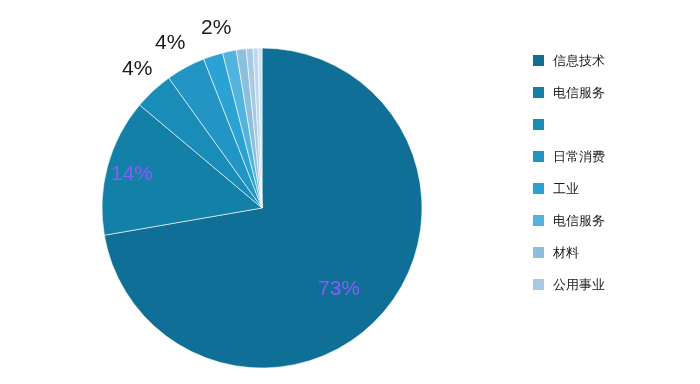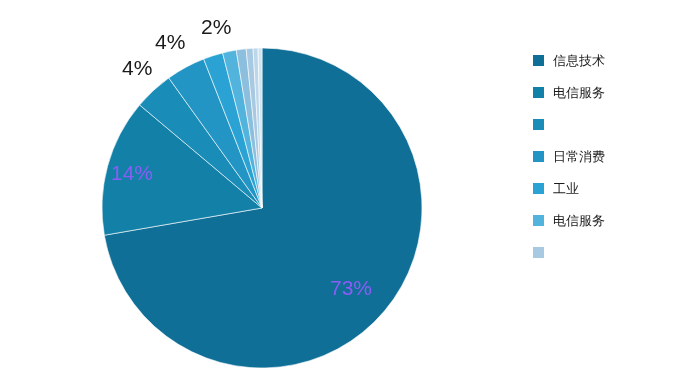--- a/index.html
+++ b/index.html
@@ -84,21 +84,21 @@
           <path d="M 262 208 L 168.76 77.97 A 160 160 0 0 1 203.66 59.02 Z" fill="#2295c4" stroke="#ffffff" stroke-width="0.6"></path>
           <path d="M 262 208 L 203.66 59.02 A 160 160 0 0 1 222.60 52.93 Z" fill="#2aa3d4" stroke="#ffffff" stroke-width="0.6"></path>
           <path d="M 262 208 L 222.60 52.93 A 160 160 0 0 1 236.23 50.09 Z" fill="#52b3dd" stroke="#ffffff" stroke-width="0.6"></path>
           <path d="M 262 208 L 236.23 50.09 A 160 160 0 0 1 246.10 48.79 Z" fill="#8bbfdd" stroke="#ffffff" stroke-width="0.6"></path>
           <path d="M 262 208 L 246.10 48.79 A 160 160 0 0 1 253.05 48.25 Z" fill="#a7c9e2" stroke="#ffffff" stroke-width="0.6"></path>
           <path d="M 262 208 L 253.05 48.25 A 160 160 0 0 1 258.02 48.05 Z" fill="#bcd7ea" stroke="#ffffff" stroke-width="0.6"></path>
           <path d="M 262 208 L 258.02 48.05 A 160 160 0 0 1 262.00 48.00 Z" fill="#cfe3f0" stroke="#ffffff" stroke-width="0.6"></path>
         </g>
     </svg>
     <div id="pie-labels">
-        <div class="slice-label inside" style="left: 330px; top: 277px;">73%</div>
+        <div class="slice-label inside" style="left: 318px; top: 277px;">73%</div>
         <div class="slice-label inside" style="left: 111px; top: 162px;">14%</div>
         <div class="slice-label outside" style="left: 122px; top: 57px;">4%</div>
         <div class="slice-label outside" style="left: 155px; top: 31px;">4%</div>
         <div class="slice-label outside" style="left: 201px; top: 16px;">2%</div>
       </div>
   </div>
 
   <div id="legend">
       <div class="legend-row">
         <span class="legend-swatch" style="background: rgb(15, 111, 150);"></span>
@@ -117,17 +117,22 @@
       </div>
       <div class="legend-row">
         <span class="legend-swatch" style="background: rgb(42, 163, 212);"></span>
         <span class="legend-label">工业</span>
       </div>
       <div class="legend-row">
         <span class="legend-swatch" style="background: rgb(82, 179, 221);"></span>
         <span class="legend-label">电信服务</span>
       </div>
       <div class="legend-row">
+        <span class="legend-swatch" style="background: rgb(139, 191, 221);"></span>
+        <span class="legend-label">材料</span>
+      </div>
+      <div class="legend-row">
         <span class="legend-swatch" style="background: rgb(167, 201, 226);"></span>
+        <span class="legend-label">公用事业</span>
       </div>
     </div>
 
 </div>
 
 </body></html>

